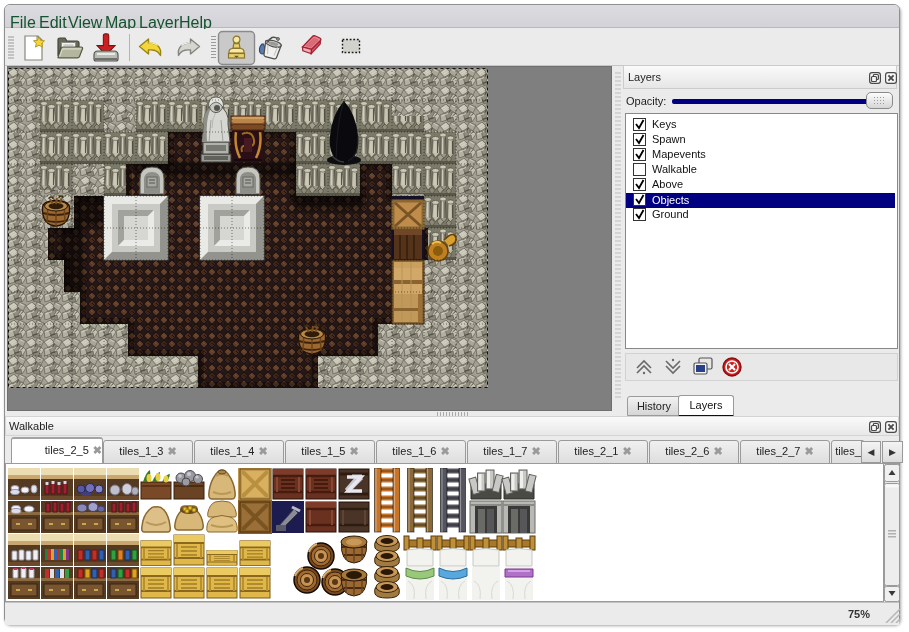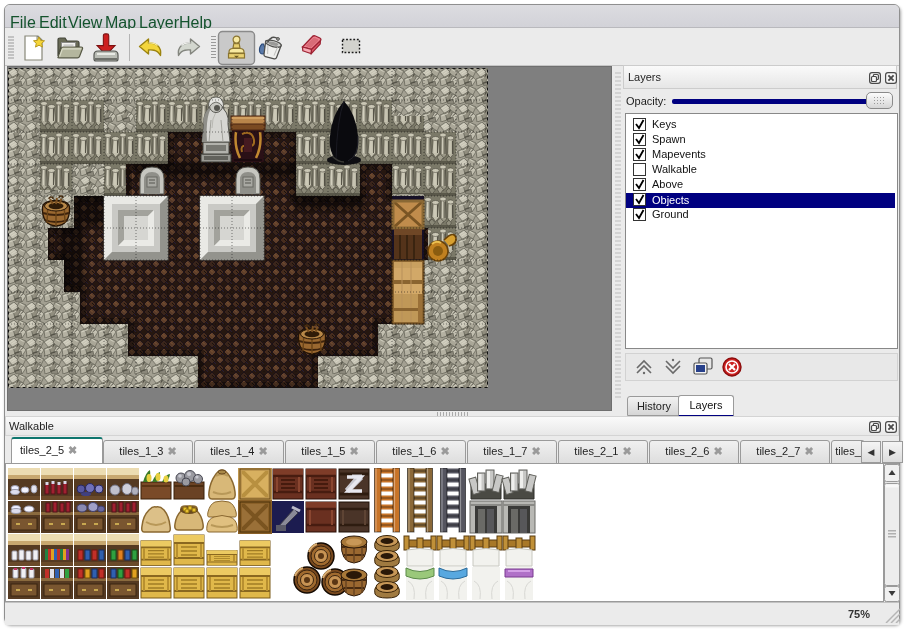--- a/index.html
+++ b/index.html
@@ -403,21 +403,21 @@
   <div class="abs" style="left:432px;top:407px;width:32px;height:4px;background:repeating-linear-gradient(90deg,#aaaaaa 0,#aaaaaa 1px,#ebebeb 1px,#ebebeb 3px);"></div>
 
   <div class="abs" style="left:0px;top:411px;width:894px;height:20px;background:linear-gradient(#fafafa,#e8e8e8);border:1px solid #d4d4d4;"></div>
   <div class="abs ttl" style="left:4px;top:415px;">Walkable</div>
   <div id="paneBtns2" class="abs" style="left:864px;top:415px;width:32px;height:13px;"></div>
 
   <div id="ttabs" class="abs" style="left:0px;top:432px;width:894px;height:27px;font-size:11px;color:#222;">
     <style>
       .ttab{position:absolute;top:3px;height:31px;width:90px;background:linear-gradient(#f0f0f0,#d8d8d8);border:1px solid #9a9a9a;border-radius:3px 3px 0 0;text-align:center;line-height:21px;white-space:nowrap;}
       .ttab .x, .atab .x{display:inline-block;margin-left:4px;color:#9a9a9a;font-weight:bold;font-size:11px;}
-      .atab{position:absolute;top:0px;height:26px;width:92px;background:#ffffff;border:1px solid #9a9a9a;border-top:2px solid #0f766e;border-bottom:none;border-radius:3px 3px 0 0;text-align:left;line-height:22px;white-space:nowrap;z-index:2;padding-left:8px;}
+      .atab{position:absolute;top:0px;height:26px;width:92px;background:#ffffff;border:1px solid #9a9a9a;border-top:2px solid #a3a3a3;border-bottom:none;border-radius:3px 3px 0 0;text-align:right;line-height:22px;white-space:nowrap;z-index:2;padding-left:8px;}
     </style>
     <div class="abs" style="left:0;top:26px;width:894px;height:1px;background:#9a9a9a;"></div>
     <div class="atab" style="left:6px;">tiles_2_5<span class="x">✖</span></div>
     <div class="ttab" style="left:98px;">tiles_1_3<span class="x">✖</span></div>
     <div class="ttab" style="left:189px;">tiles_1_4<span class="x">✖</span></div>
     <div class="ttab" style="left:280px;text-align:center;">tiles_1_5<span class="x">✖</span></div>
     <div class="ttab" style="left:371px;">tiles_1_6<span class="x">✖</span></div>
     <div class="ttab" style="left:462px;">tiles_1_7<span class="x">✖</span></div>
     <div class="ttab" style="left:553px;text-align:center;">tiles_2_1<span class="x">✖</span></div>
     <div class="ttab" style="left:644px;">tiles_2_6<span class="x">✖</span></div>

